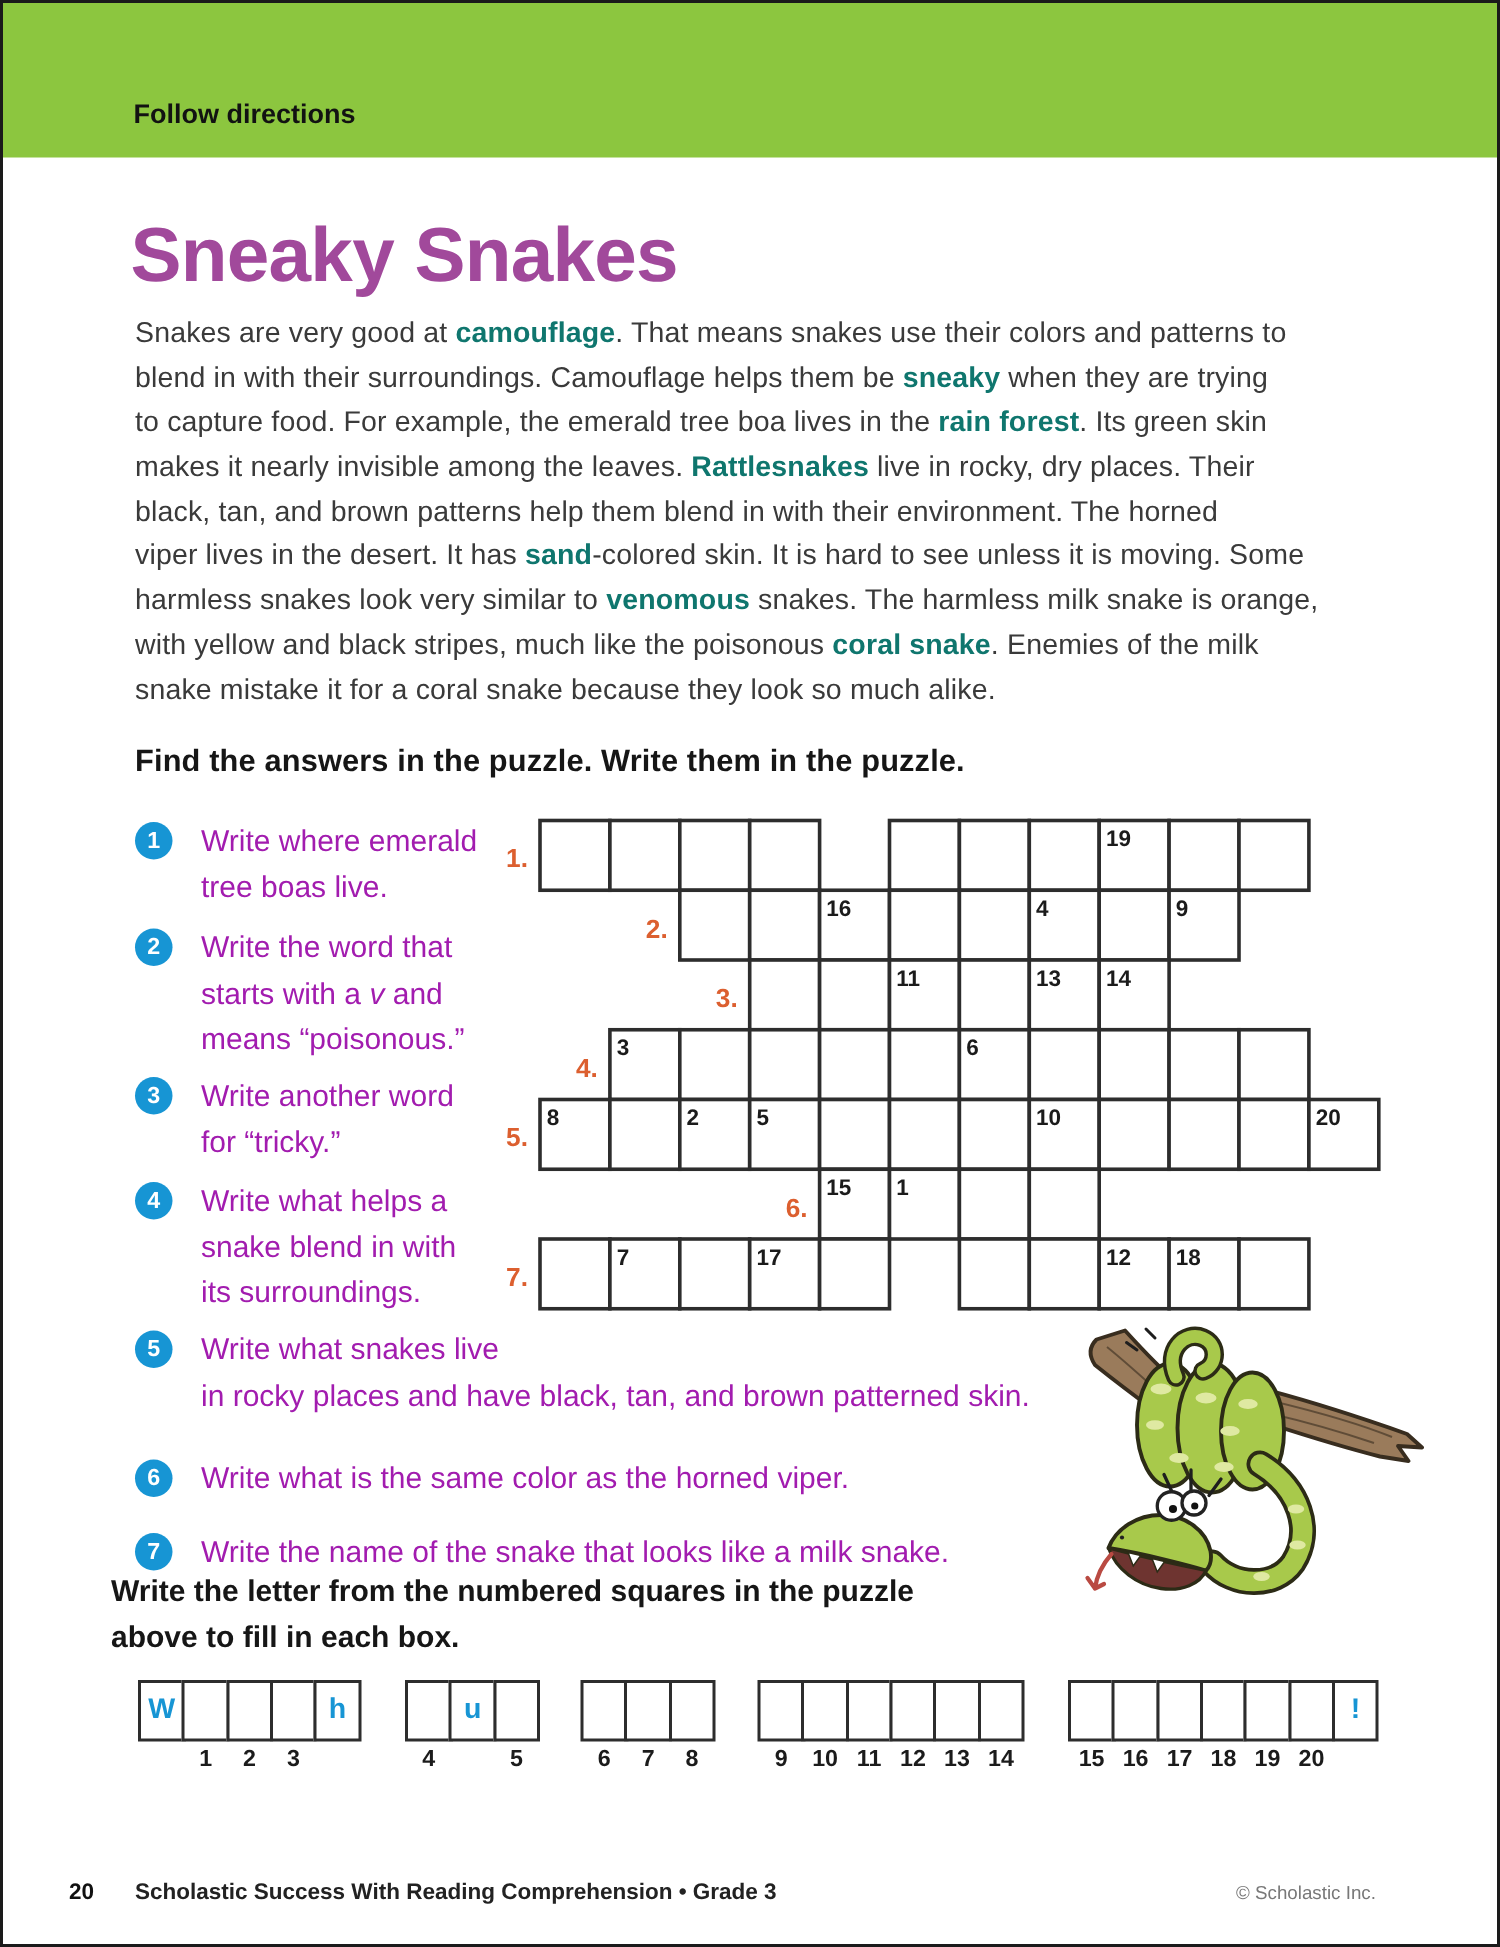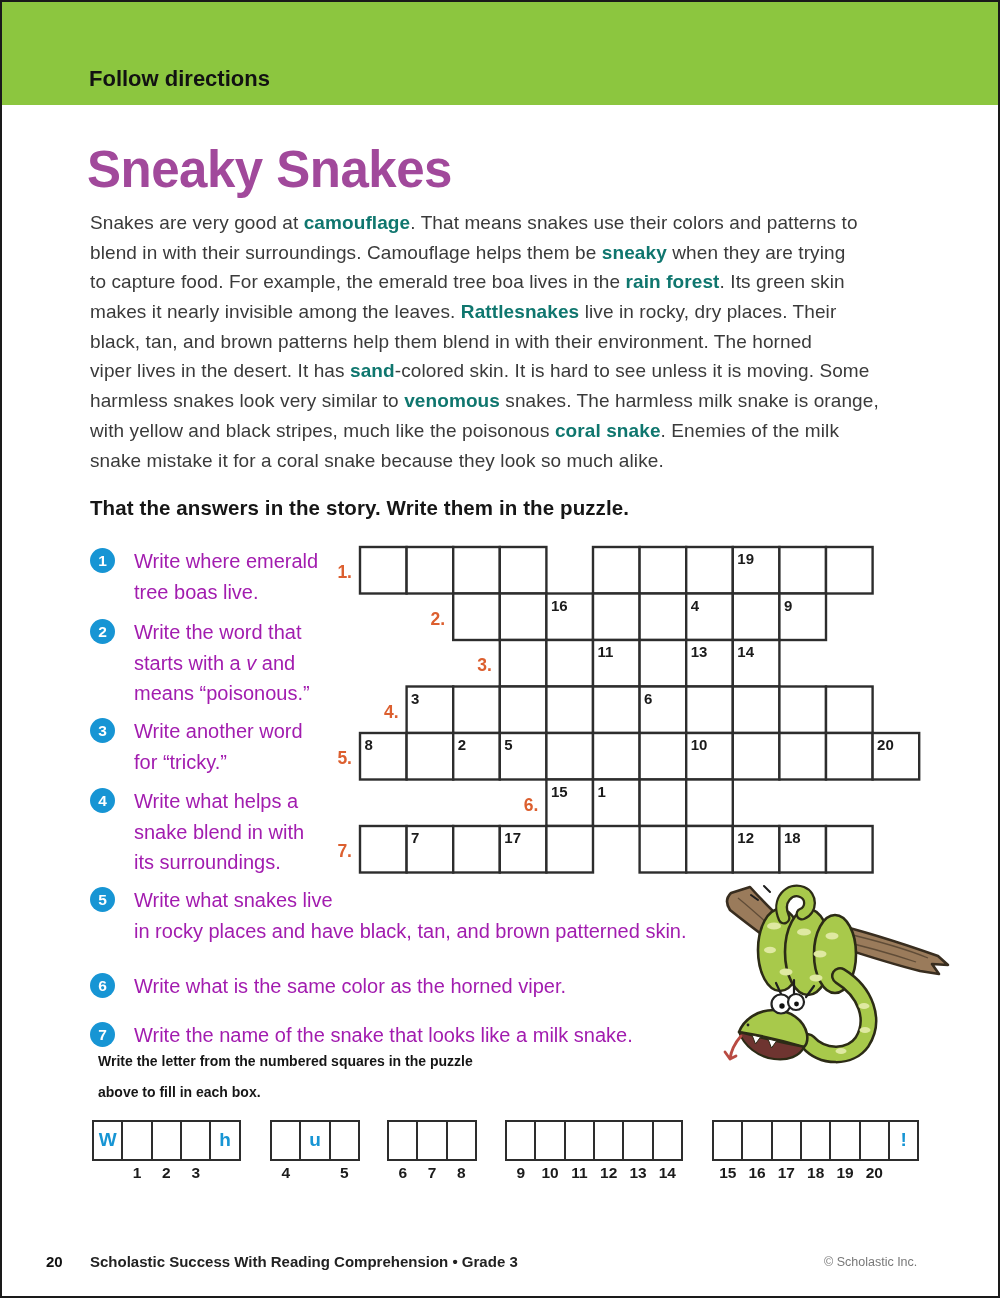--- a/index.html
+++ b/index.html
@@ -1,37 +1,37 @@
 <!DOCTYPE html>
 <html><head>
 <meta charset="utf-8">
 <style>
   html,body{margin:0;padding:0;background:#e8e8e8;}
   #page{position:relative;width:1000px;height:1298px;background:#ffffff;
         border:2.5px solid #1a1a1a;box-sizing:border-box;overflow:hidden;
         font-family:"Liberation Sans",sans-serif;margin:0 auto;}
   .greenbar{position:absolute;left:0;top:0;right:0;height:103px;background:#8CC63F;}
-  .headertag{position:absolute;left:87px;top:64px;font-size:22px;font-weight:700;color:#121212;}
+  .headertag{position:absolute;left:87px;top:64px;font-size:18px;font-weight:700;color:#121212;}
   .title{position:absolute;left:85px;top:138px;font-size:51px;font-weight:700;color:#A1499B;letter-spacing:-0.5px;text-align:right;}
   .story{position:absolute;left:88px;top:206px;}
   .sline{white-space:nowrap;height:29.7px;line-height:29.7px;font-size:19px;color:#3a3a3a;letter-spacing:.1px;}
   .sline b{color:#0f766e;}
   .h-find{position:absolute;left:88px;top:494px;font-size:20.5px;font-weight:700;color:#161616;letter-spacing:.1px;}
   .q{position:absolute;left:88px;}
   .qbadge{position:absolute;left:0;top:2px;width:25px;height:25px;border-radius:50%;background:#1795D4;
           color:#fff;font-size:15.5px;font-weight:700;display:flex;align-items:center;justify-content:center;}
   .qtext{margin-left:44px;}
   .qline{height:30.5px;line-height:30.5px;font-size:20px;color:#a21caf;white-space:nowrap;}
   .qline i{font-style:italic;}
   #puzzle-layer{position:absolute;left:330px;top:535px;width:660px;height:350px;}
   #puzzle-svg{position:absolute;left:0;top:0;}
   #puzzle-svg rect{fill:#fff;stroke:#2d2d2d;stroke-width:2.4;}
   #puzzle-svg text{font-family:"Liberation Sans",sans-serif;font-weight:700;font-size:15px;fill:#1b1b1b;}
   .clue{position:absolute;transform:translateX(-100%);font-size:17.5px;font-weight:700;color:#DC5F2F;}
-  .h-write{position:absolute;left:96px;top:1044px;font-size:14px;font-weight:700;color:#161616;line-height:30.5px;}
+  .h-write{position:absolute;left:72px;top:1044px;font-size:20px;font-weight:700;color:#161616;line-height:30.5px;}
   #answer-boxes{position:absolute;left:0;top:1118px;width:100%;height:64px;}
   .abgroup{position:absolute;top:0;display:flex;}
   .abox{box-sizing:border-box;width:31.5px;height:40.5px;border:2.2px solid #2d2d2d;margin-left:-2.2px;
         position:relative;background:#fff;}
   .abox:first-child{margin-left:0;}
   .abletter{position:absolute;left:0;right:0;top:0;bottom:0;display:flex;align-items:center;
             justify-content:center;font-weight:700;font-size:19px;color:#1795D4;}
   .abnum{position:absolute;top:42px;left:-8px;right:-8px;text-align:center;font-weight:700;font-size:15.5px;color:#1b1b1b;}
   .footer-page{position:absolute;left:44px;top:1251px;font-size:15px;font-weight:700;color:#111;}
   .footer-title{position:absolute;left:88px;top:1251px;font-size:15px;font-weight:700;color:#222;}
@@ -51,21 +51,21 @@
       <div class="sline"><span>blend in with their surroundings. Camouflage helps them be </span><b>sneaky</b><span> when they are trying</span></div>
       <div class="sline"><span>to capture food. For example, the emerald tree boa lives in the </span><b>rain forest</b><span>. Its green skin</span></div>
       <div class="sline"><span>makes it nearly invisible among the leaves. </span><b>Rattlesnakes</b><span> live in rocky, dry places. Their</span></div>
       <div class="sline"><span>black, tan, and brown patterns help them blend in with their environment. The horned</span></div>
       <div class="sline"><span>viper lives in the desert. It has </span><b>sand</b><span>-colored skin. It is hard to see unless it is moving. Some</span></div>
       <div class="sline"><span>harmless snakes look very similar to </span><b>venomous</b><span> snakes. The harmless milk snake is orange,</span></div>
       <div class="sline"><span>with yellow and black stripes, much like the poisonous </span><b>coral snake</b><span>. Enemies of the milk</span></div>
       <div class="sline"><span>snake mistake it for a coral snake because they look so much alike.</span></div>
     </div>
 
-  <div class="h-find">That the answers in the story. Write them in the puzzle.</div>
+  <div class="h-find">Find the answers in the puzzle. Write them in the puzzle.</div>
 
   <div id="questions">
       <div class="q" style="top: 544px;">
         <div class="qbadge">1</div>
         <div class="qtext">
           <div class="qline"><span>Write where emerald</span></div>
           <div class="qline"><span>tree boas live.</span></div>
         </div>
       </div>
       <div class="q" style="top: 615px;">

